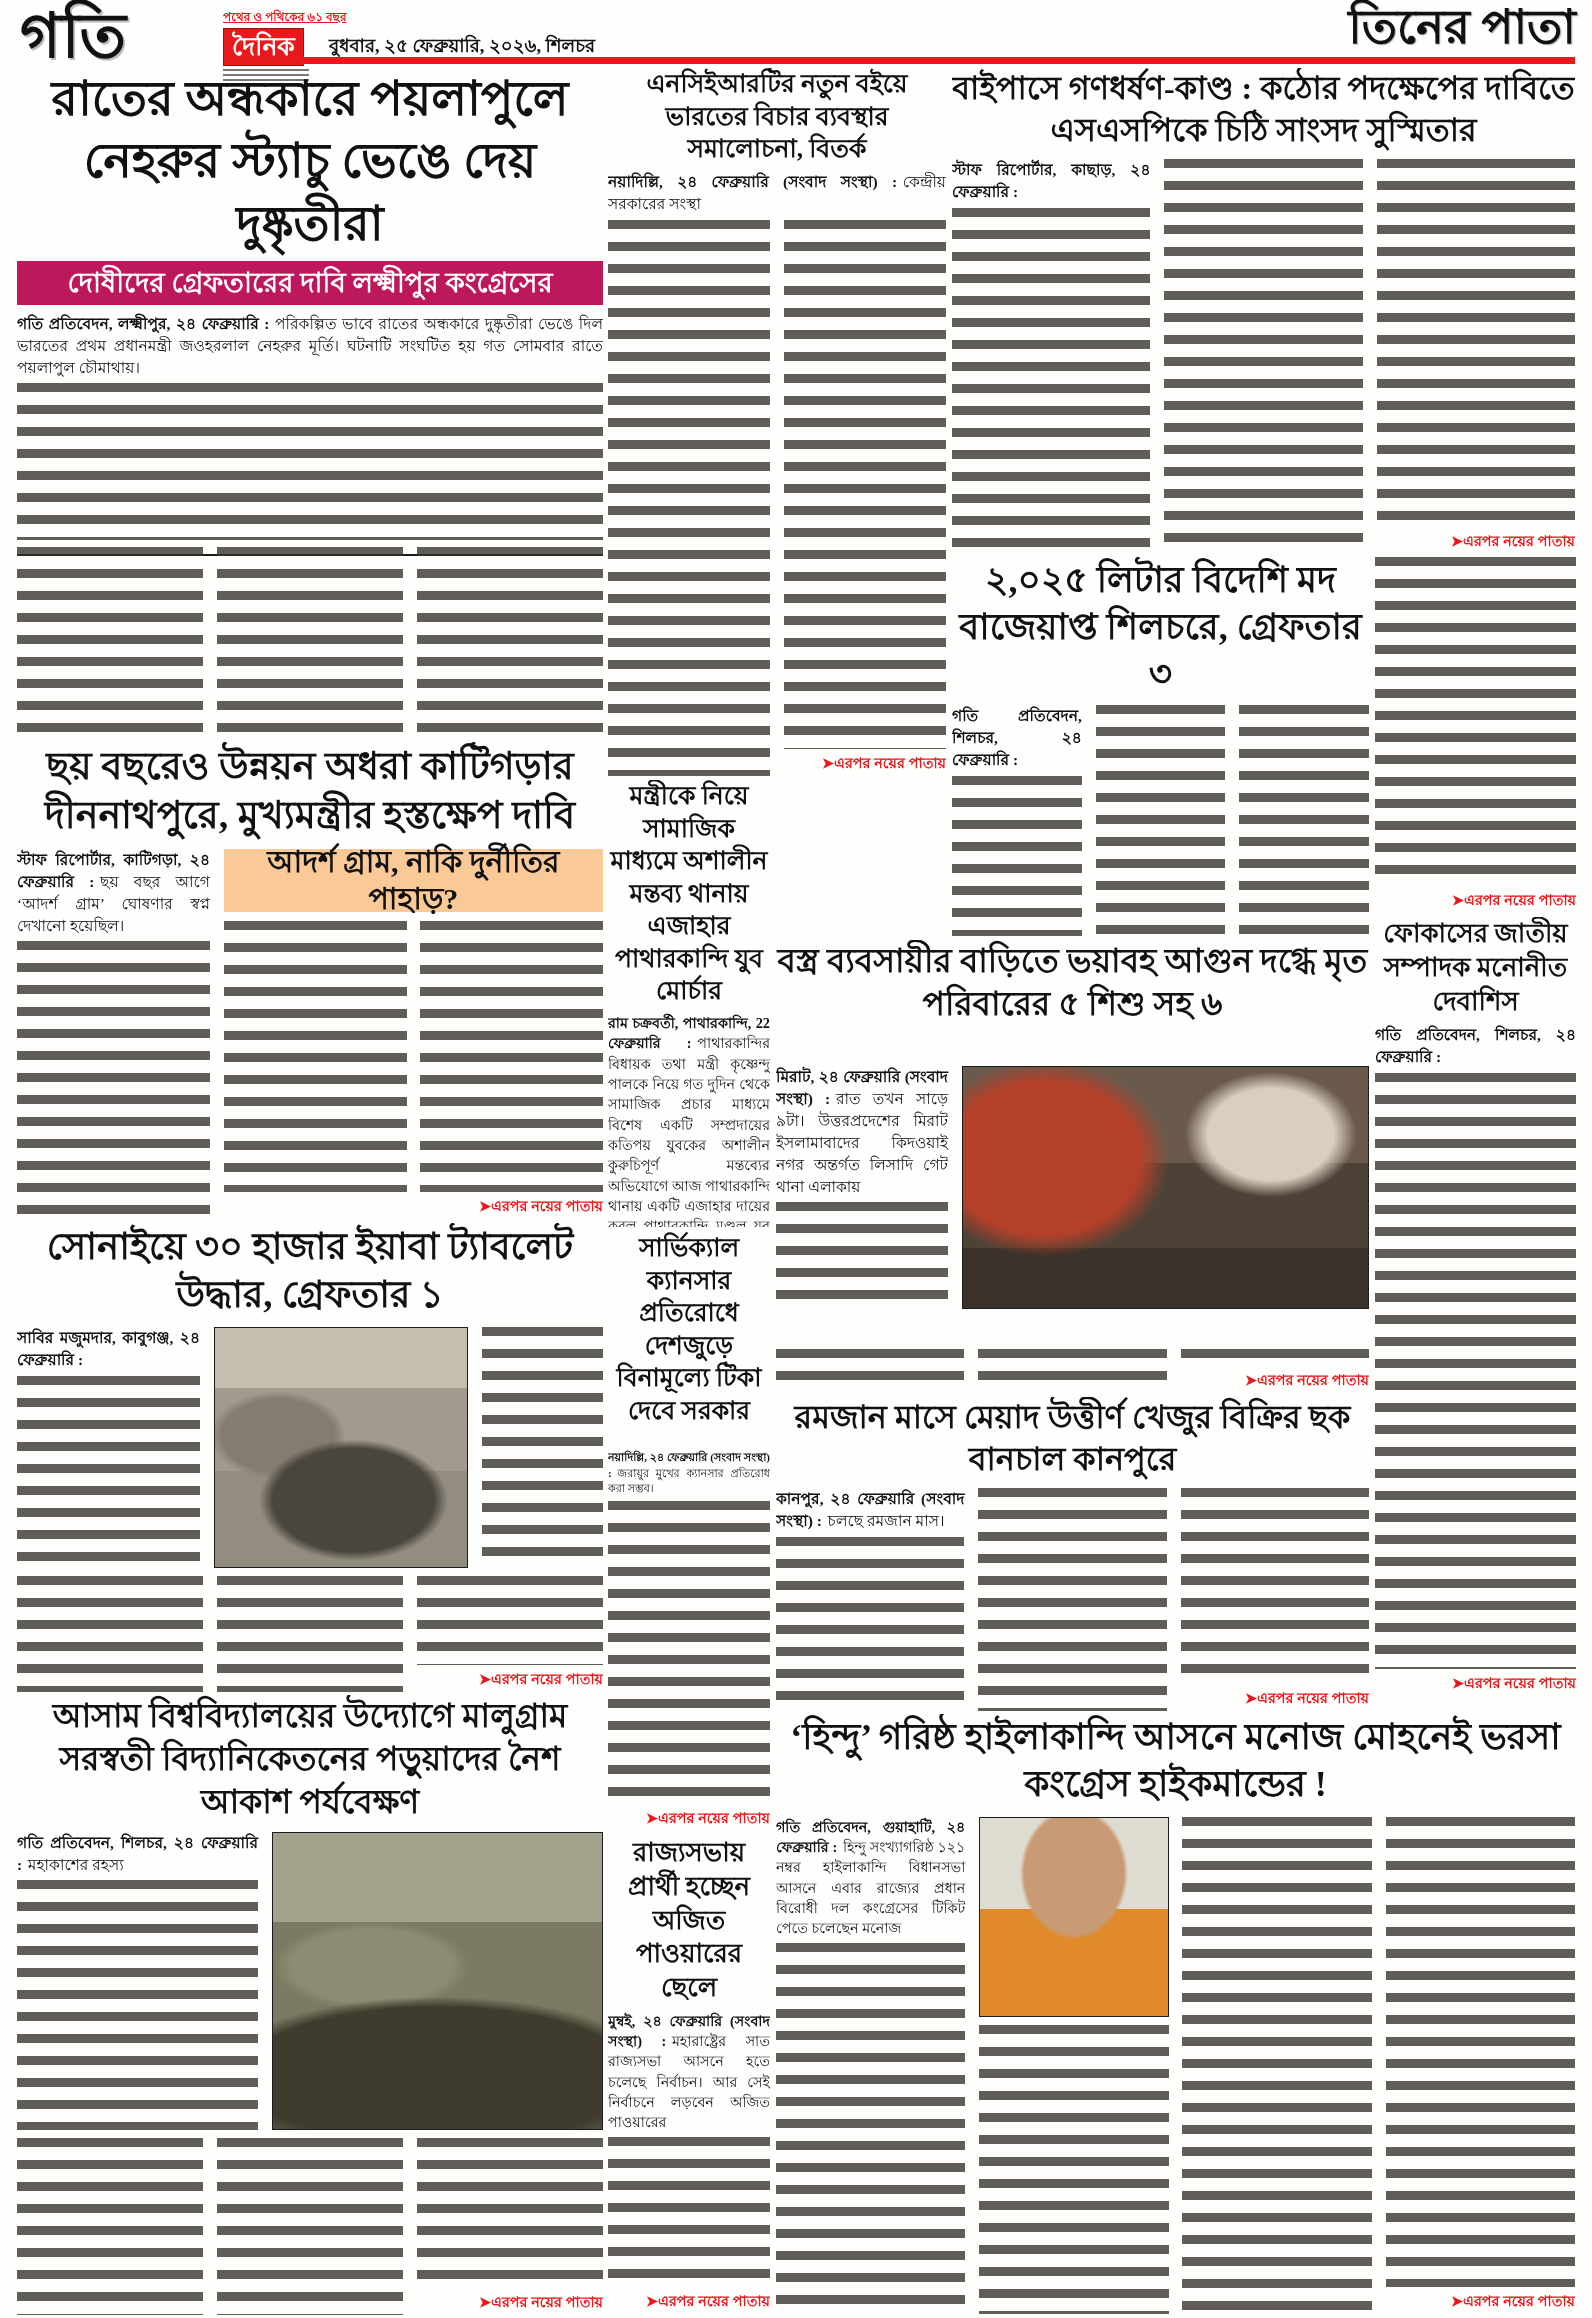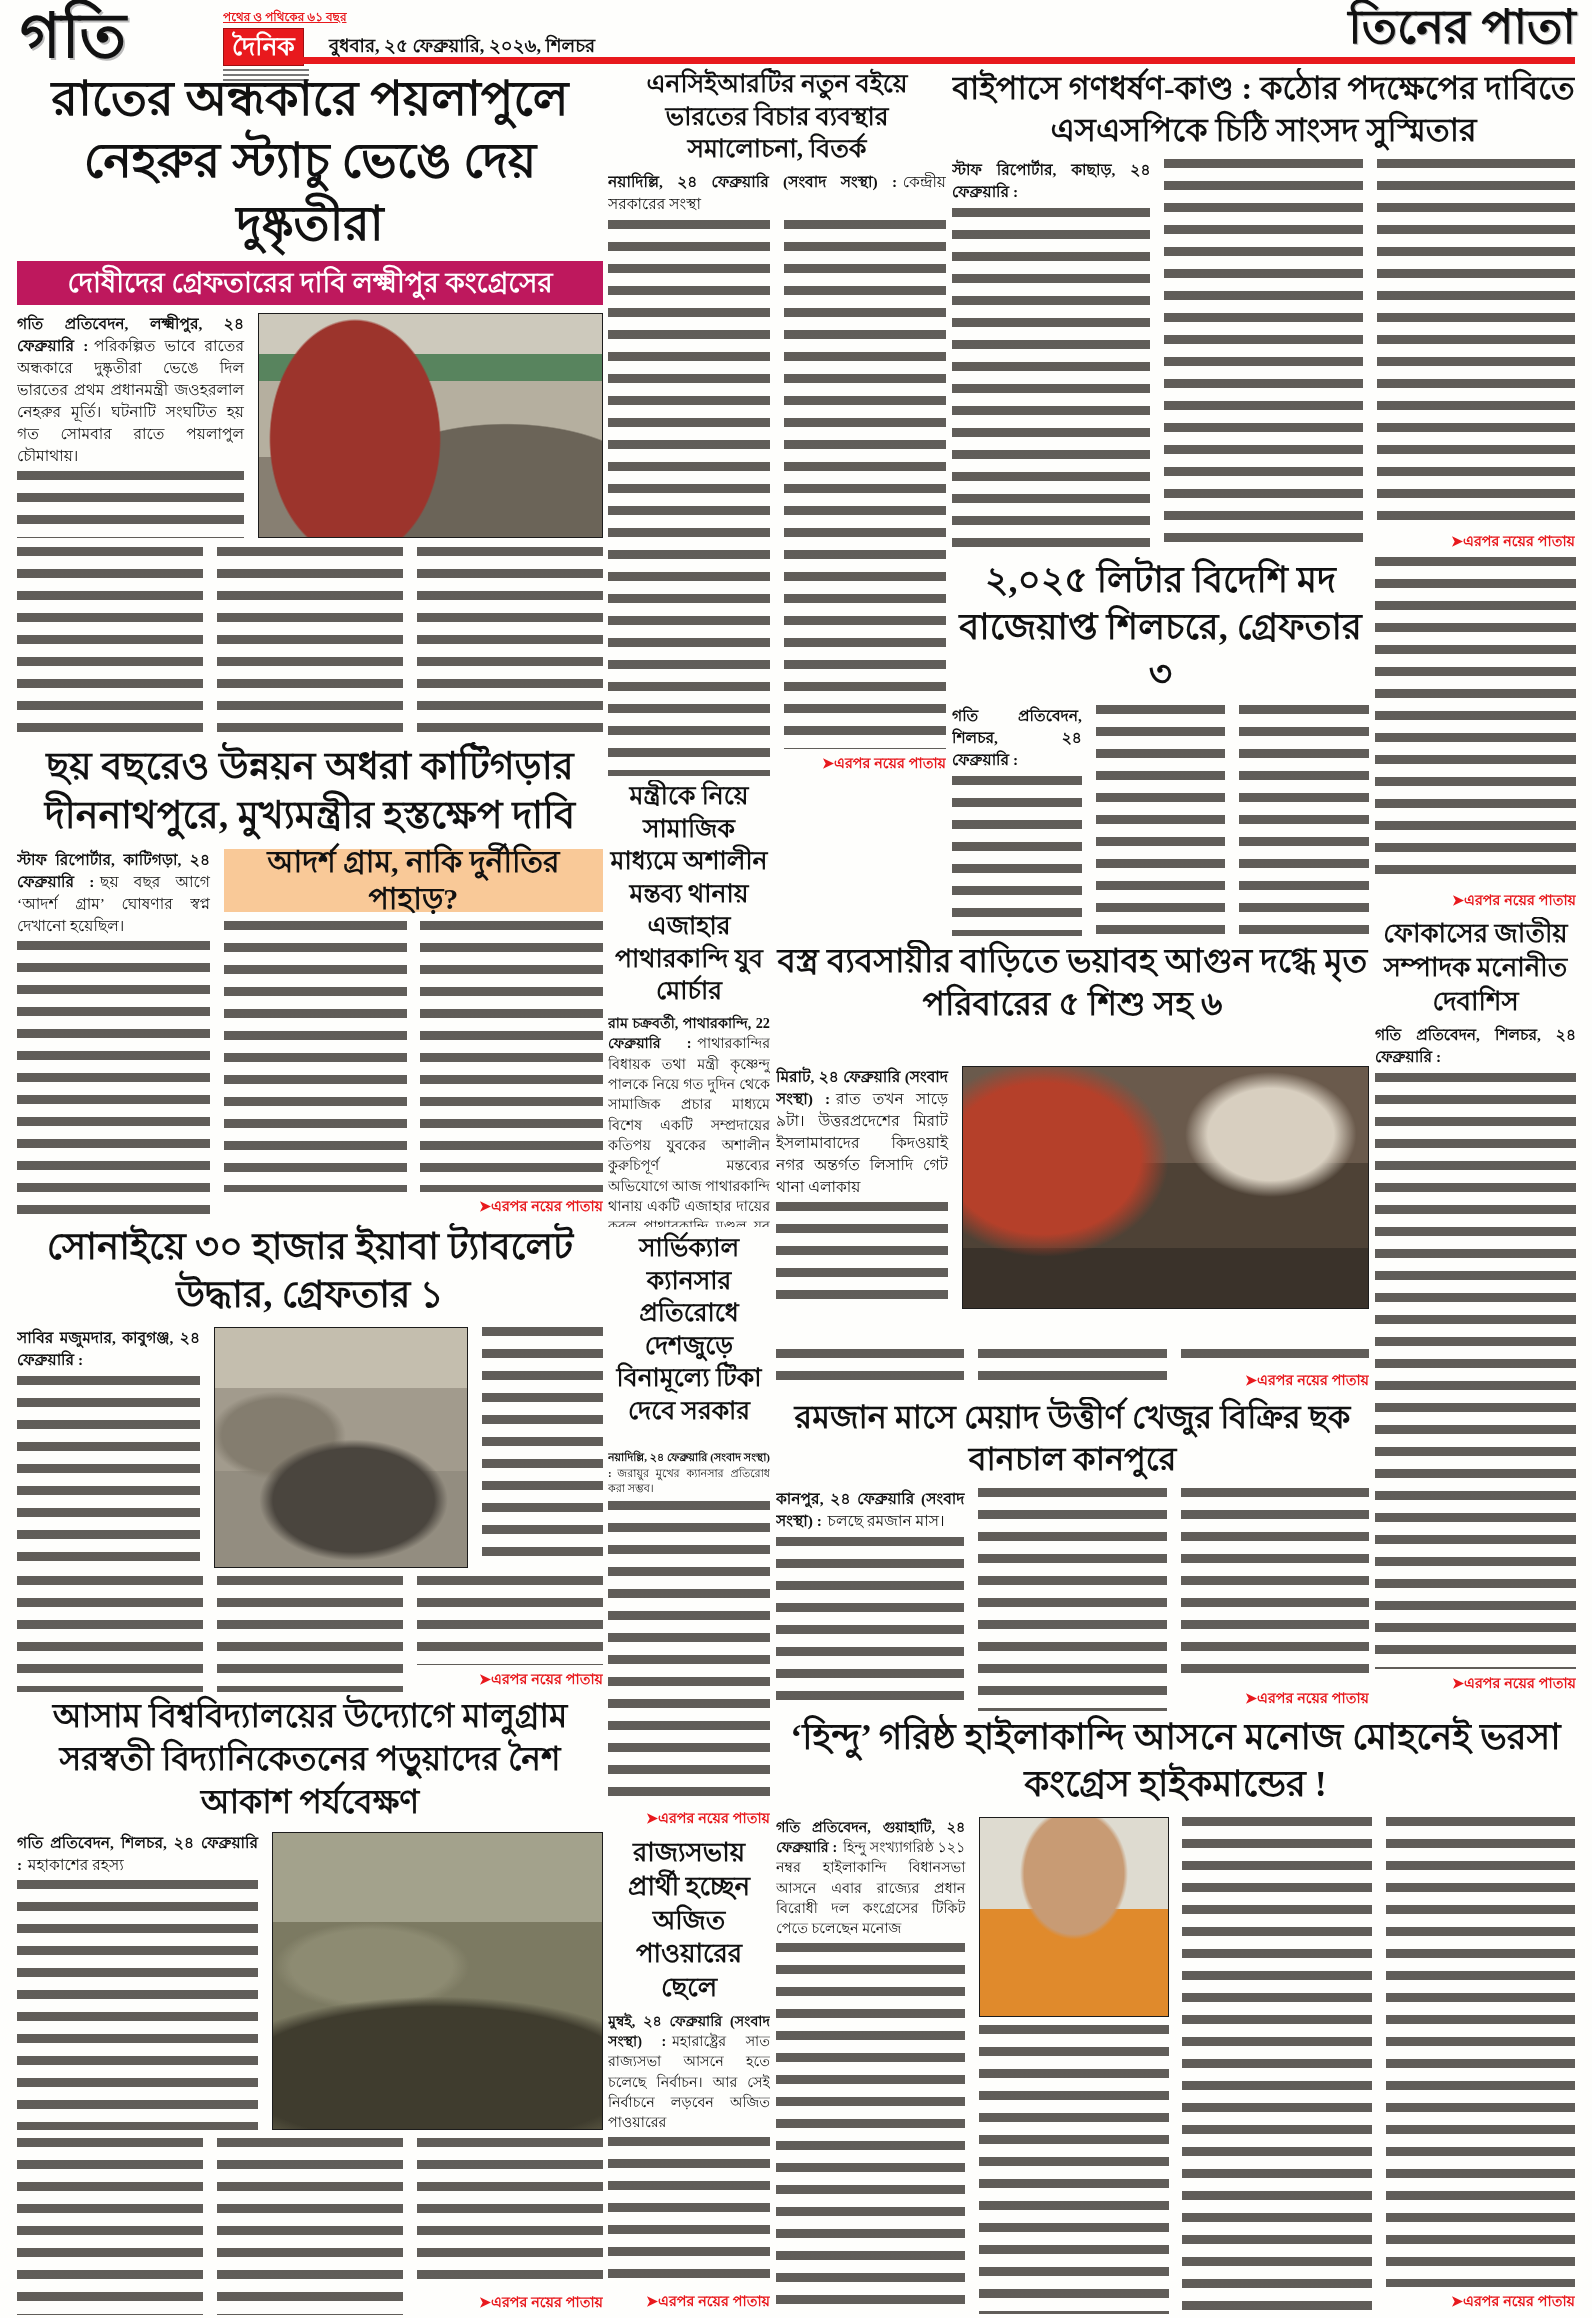--- a/index.html
+++ b/index.html
@@ -77,21 +77,21 @@
     <div class="daily-box">দৈনিক</div>
     <div class="micro-greek"></div>
   </div>
   <div class="abs dateline" style="left:329px;top:32px;">বুধবার, ২৫ ফেব্রুয়ারি, ২০২৬, শিলচর</div>
   <div class="abs page-label" style="left:1209px;top:2.3px;width:367px;">তিনের পাতা</div>
   <div class="abs red-rule" style="left:246px;top:57px;width:1329px;height:7.4px;"></div>
 
   <div class="abs article" style="left:17px;top:68px;width:586px;height:671px;">
     <h1 class="headline h-84">রাতের অন্ধকারে পয়লাপুলে নেহরুর স্ট্যাচু ভেঙে দেয় দুষ্কৃতীরা</h1>
     <div class="banner">দোষীদের গ্রেফতারের দাবি লক্ষ্মীপুর কংগ্রেসের</div>
-    <div class="cols" style="margin-top:8px;height:225px;">
+    <div class="cols" style="margin-top:8px;height:225px;flex-direction:column;">
       <div class="col" style="flex:0 0 227px;">
         <p class="body"><span class="byline">গতি প্রতিবেদন, লক্ষ্মীপুর, ২৪ ফেব্রুয়ারি :</span><span>পরিকল্পিত ভাবে রাতের অন্ধকারে দুষ্কৃতীরা ভেঙে দিল ভারতের প্রথম প্রধানমন্ত্রী জওহরলাল নেহরুর মূর্তি। ঘটনাটি সংঘটিত হয় গত সোমবার রাতে পয়লাপুল চৌমাথায়।</span></p>
         <div class="greek"></div>
       </div>
       <div class="photo photo-statue" style="flex:1;"></div>
     </div>
     <div class="cols" style="margin-top:9.2px;flex:1;">
       <div class="col">
           <div class="greek"></div>
         </div>
@@ -288,21 +288,21 @@
 
   <div class="abs article" style="left:608px;top:1836px;width:162px;height:478px;">
     <h3 class="headline h-46">রাজ্যসভায় প্রার্থী হচ্ছেন অজিত পাওয়ারের ছেলে</h3>
     <p class="body" style="margin-top:5.7px;font-size:14.3px;"><span class="byline">মুম্বই, ২৪ ফেব্রুয়ারি (সংবাদ সংস্থা) :</span><span>মহারাষ্ট্রের সাত রাজ্যসভা আসনে হতে চলেছে নির্বাচন। আর সেই নির্বাচনে লড়বেন অজিত পাওয়ারের</span></p>
     <div class="greek"></div>
     <div class="marker">➤এরপর নয়ের পাতায়</div>
   </div>
 
   <div class="abs article" style="left:776px;top:1714px;width:799px;height:600px;">
     <h2 class="headline h-62">‘হিন্দু’ গরিষ্ঠ হাইলাকান্দি আসনে মনোজ মোহনেই ভরসা কংগ্রেস হাইকমান্ডের !</h2>
-    <div class="cols" style="margin-top:9.2px;flex:1;justify-content:flex-end;">
+    <div class="cols" style="margin-top:9.2px;flex:1;">
       <div class="col">
         <p class="body" style="font-size:14.3px;"><span class="byline">গতি প্রতিবেদন, গুয়াহাটি, ২৪ ফেব্রুয়ারি :</span><span>হিন্দু সংখ্যাগরিষ্ঠ ১২১ নম্বর হাইলাকান্দি বিধানসভা আসনে এবার রাজ্যের প্রধান বিরোধী দল কংগ্রেসের টিকিট পেতে চলেছেন মনোজ</span></p>
         <div class="greek"></div>
       </div>
       <div class="col">
         <div class="photo photo-portrait" style="height:198px;"></div>
         <div class="greek" style="margin-top:8px;"></div>
       </div>
       <div class="col">
           <div class="greek"></div>

